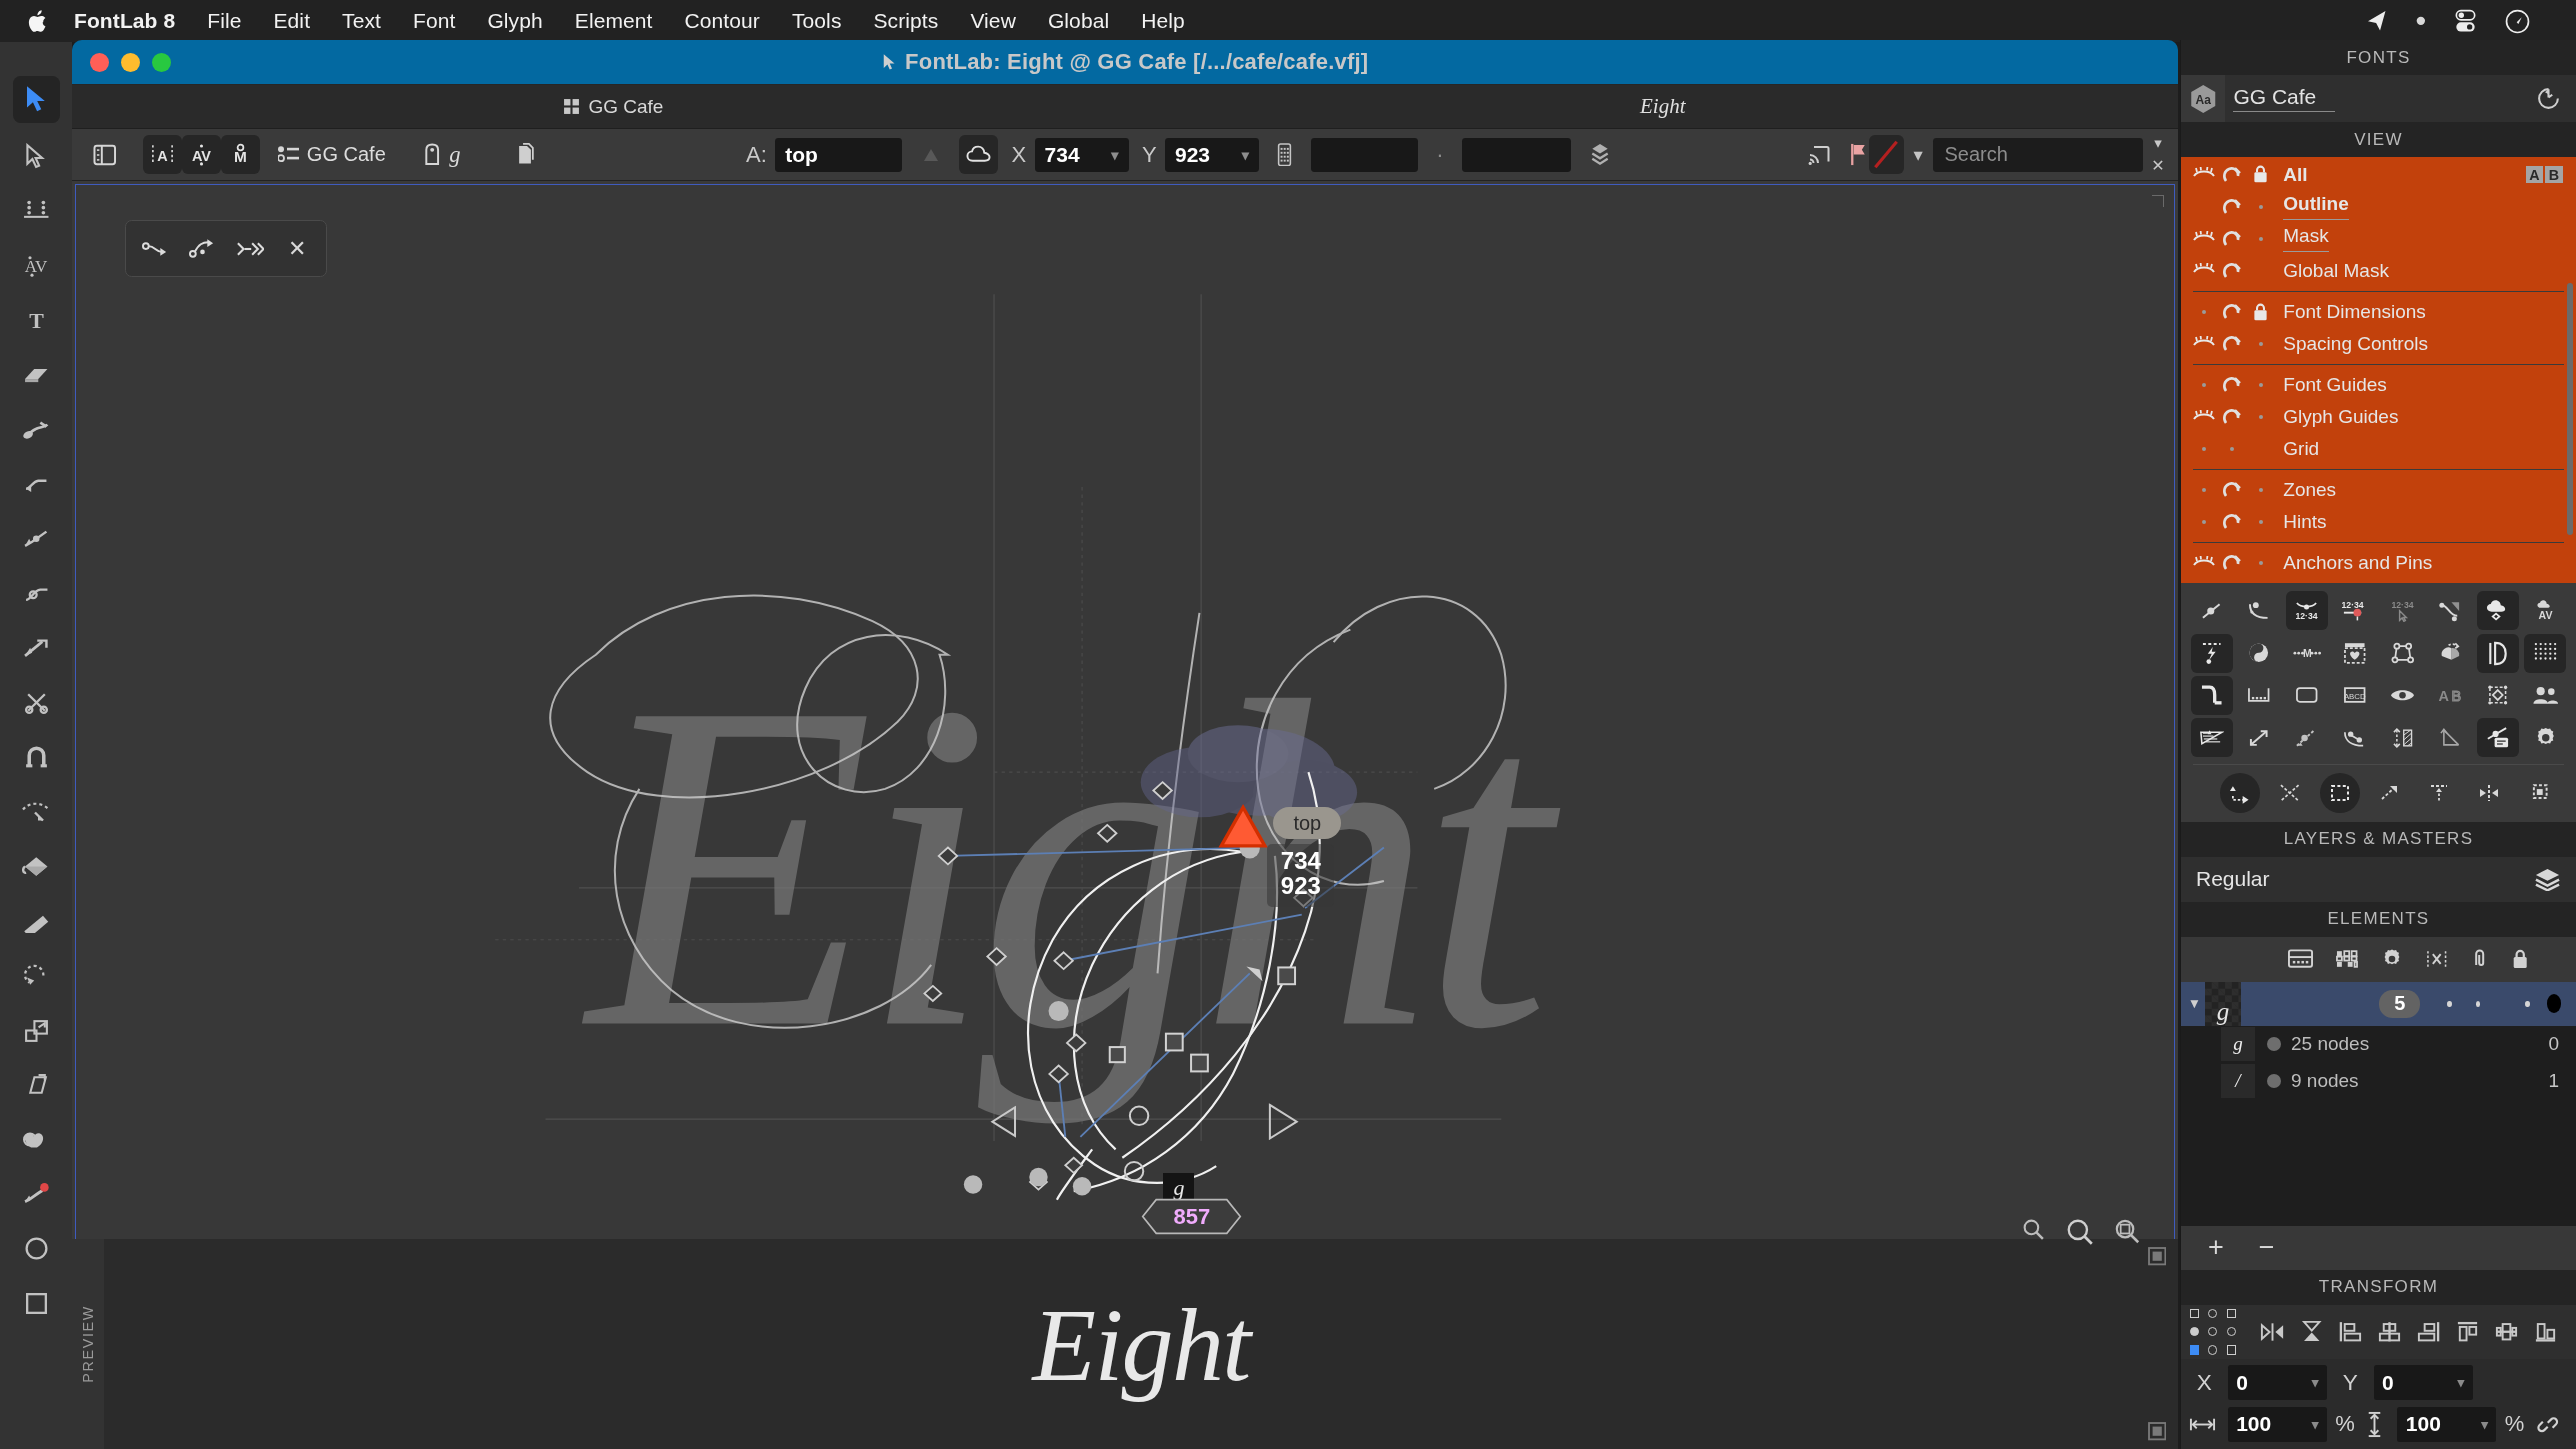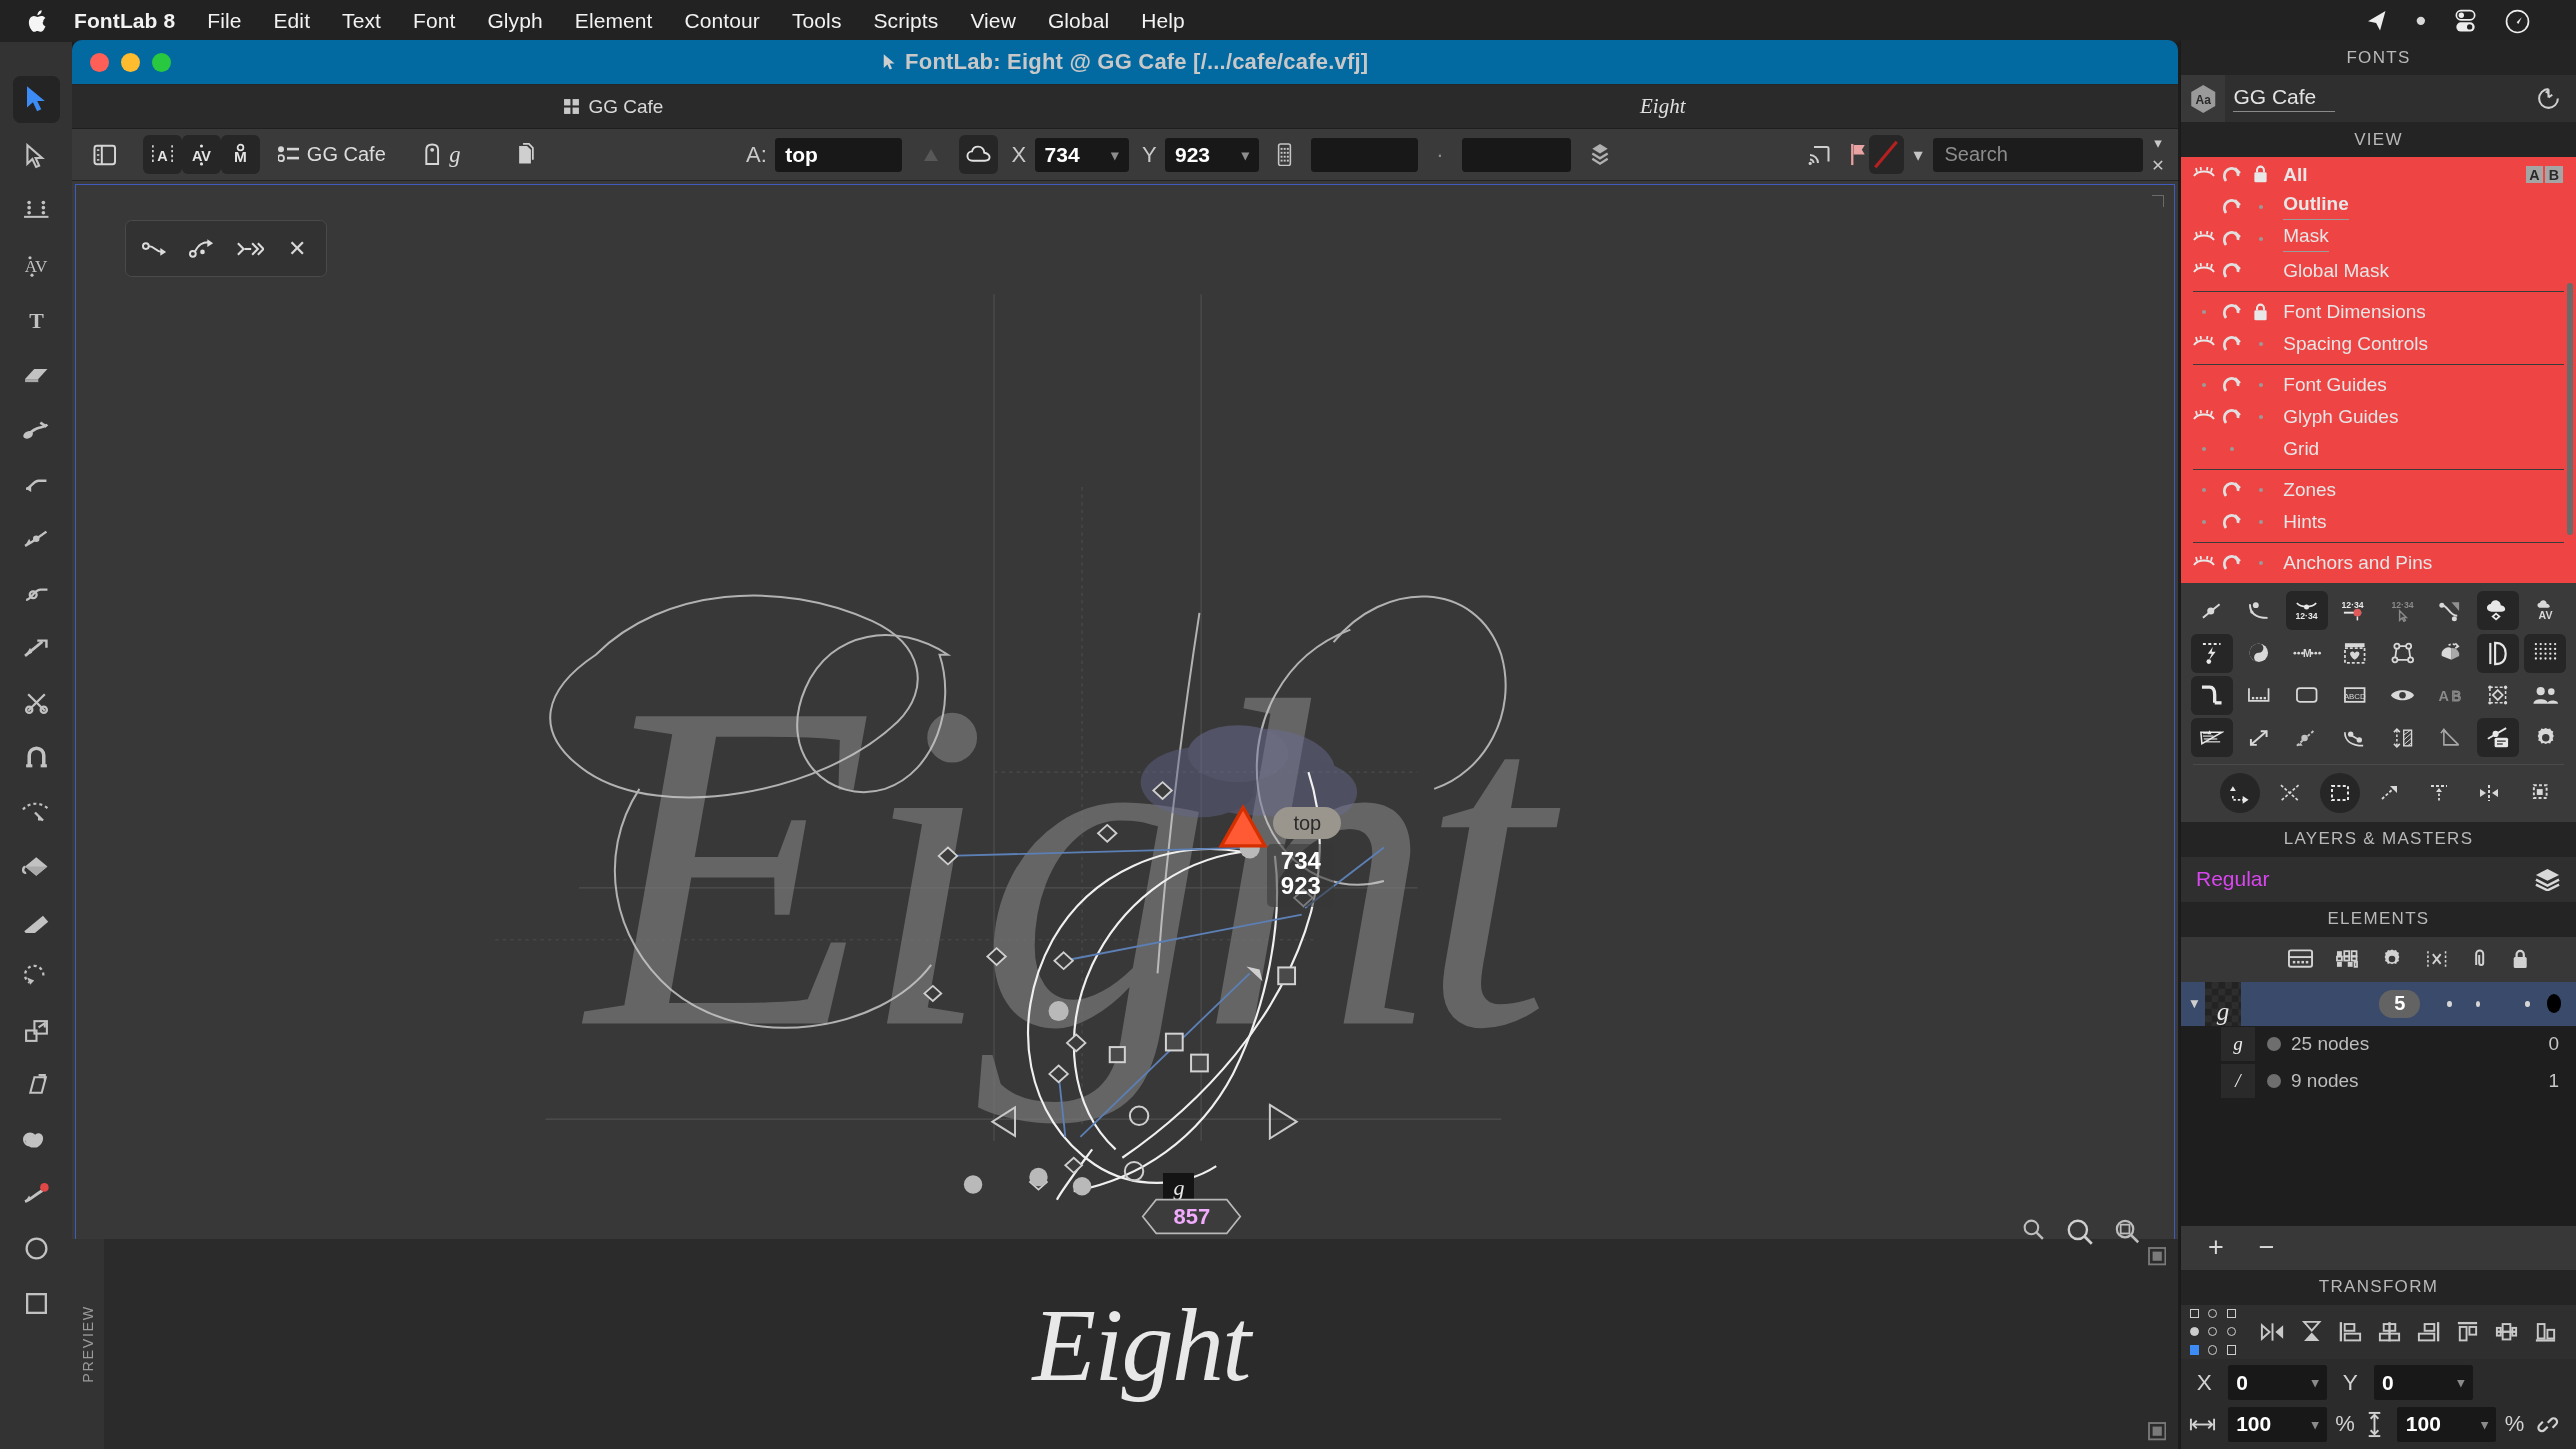--- a/index.html
+++ b/index.html
@@ -152,21 +152,21 @@
   .font-icon-cell {
     width: 44px; height: 47px; background: #383838;
     display: flex; align-items: center; justify-content: center;
   }
   .font-name {
     color: #e2e2e2; font-size: 21px; margin-left: 8.4px;
     border-bottom: 0.8px solid #8a8a8a; padding-bottom: 1.7px; padding-right: 18.4px;
   }
   .font-row .hist { margin-left: auto; margin-right: 15px; color: #cfcfcf; }
 
-  .viewlist { flex: none; background: #ef4444; padding: 1.7px 0 3.4px 0; position: relative; }
+  .viewlist { flex: none; background: #c2410c; padding: 1.7px 0 3.4px 0; position: relative; }
   .viewrow {
     display: flex; align-items: center; height: 32px; padding-left: 8.4px; position: relative;
   }
   .vi { width: 28.5px; display: flex; align-items: center; justify-content: center; flex: none; }
   .vi.lk { width: 28.5px; }
   .v-dot { width: 4.2px; height: 4.2px; border-radius: 50%; background: #9a9a9a; }
   .vlabel { color: #e6e6e6; font-size: 19px; margin-left: 8.4px; white-space: nowrap; }
   .vlabel.u { border-bottom: 0.8px solid #9b9b9b; padding-bottom: 4px; font-weight: bold; }
   .vlabel.b { font-weight: bold; }
   .ab-badge {
@@ -190,21 +190,21 @@
   }
   .ig.on { background: #262626; }
   .ig.dim { color: #8a8a8a; }
   .igdiv { height: 0.8px; background: #4a4a4a; margin: 6.7px 5px 8.4px 5px; }
   .igrow.circles .ig { border-radius: 50%; width: 40px; height: 40px; }
 
   .lm-row {
     height: 45px; display: flex; align-items: center; background: #2f2f2f;
     padding: 0 15px; flex: none;
   }
-  .lm-name { color: #d946ef; font-size: 21px; }
+  .lm-name { color: #e5e5e5; font-size: 21px; }
   .lm-row .stack { margin-left: auto; color: #d8d8d8; }
 
   .el-toolrow {
     height: 45px; background: #383838; display: flex; align-items: center;
     justify-content: flex-end; gap: 22px; padding-right: 47px; flex: none;
   }
   .el-toolrow .et { color: #d2d2d2; display: flex; align-items: center; }
 
   .el-list { background: #1e1e1e; flex: none; }
   .el-sel {

